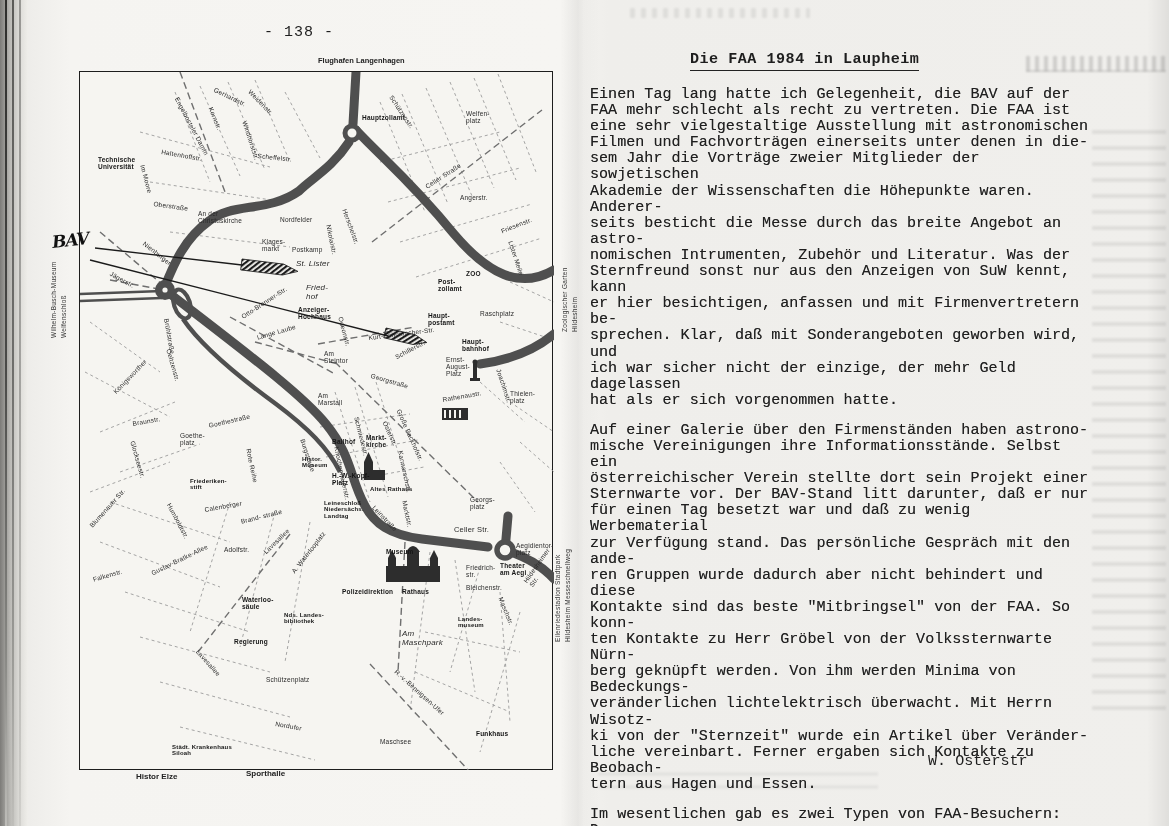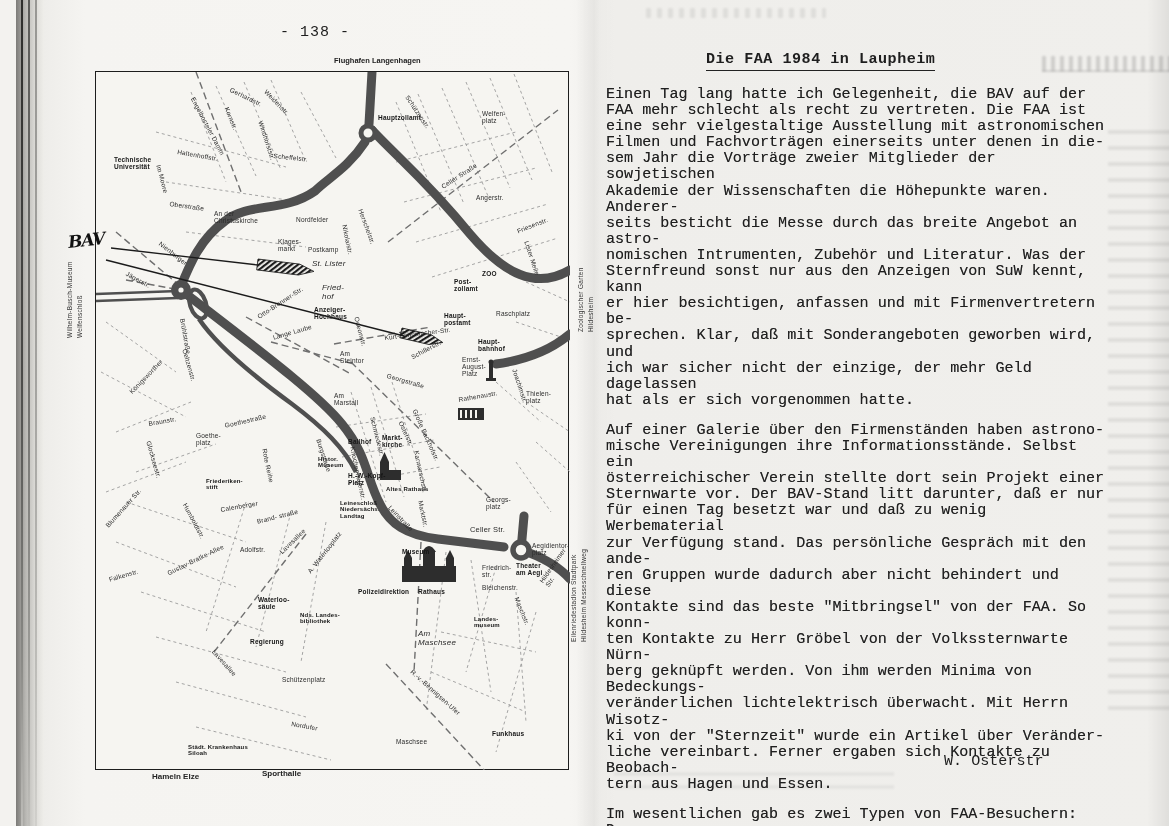--- a/index.html
+++ b/index.html
@@ -1,18 +1,18 @@
 <!DOCTYPE html>
 <html><head>
 <meta charset="utf-8">
 <style>
   html,body{margin:0;padding:0;}
   body{width:1169px;height:826px;overflow:hidden;background:#f3f2ef;
        font-family:"Liberation Sans",sans-serif;position:relative;}
-  #stage{position:absolute;inset:0;background:linear-gradient(90deg,#e9e8e5 0,#f5f4f1 6%,#f6f5f2 48%,#efeeeb 52%,#f0efec 100%);margin-left:16px;}
+  #stage{position:absolute;inset:0;background:linear-gradient(90deg,#e9e8e5 0,#f5f4f1 6%,#f6f5f2 48%,#efeeeb 52%,#f0efec 100%);}
 
   
   .spine{position:absolute;left:0;top:0;width:28px;height:826px;
          background:linear-gradient(90deg,#7c7b78 0,#b9b8b4 35%,#dddcd8 70%,#efeeea 100%);}
   .spine-line{position:absolute;top:0;height:826px;width:2px;
               background:linear-gradient(180deg,#2e2e2c 0,#4a4a48 45%,#8a8a86 80%,#bdbcb8 100%);}
 
   .fold{position:absolute;left:560px;top:0;width:40px;height:826px;
         background:linear-gradient(90deg,rgba(0,0,0,0) 0,rgba(0,0,0,0.05) 45%,rgba(0,0,0,0.02) 60%,rgba(0,0,0,0) 100%);}
   .right-edge{position:absolute;right:0;top:0;width:22px;height:826px;
@@ -235,21 +235,21 @@
         <div class="ml b" style="left: 244px; top: 428px; font-size: 6px;">Leineschloß
 Niedersächs.
 Landtag</div>
         <div class="ml" style="left: 296px; top: 432px; transform: rotate(46deg);">Leinstraße</div>
         <div class="ml" style="left: 390px; top: 424px;">Georgs-
 platz</div>
         <div class="ml" style="left: 374px; top: 454px; font-size: 7.5px;">Celler   Str.</div>
         <div class="ml b" style="left: 306px; top: 476px;">Museum</div>
         <div class="ml b" style="left: 322px; top: 516px;">Rathaus</div>
         <div class="ml i" style="left: 322px; top: 558px;">Am
-Maschsee</div>
+Maschpark</div>
         <div class="ml b" style="left: 378px; top: 544px; font-size: 6px;">Landes-
 museum</div>
         <div class="ml" style="left: 386px; top: 492px;">Friedrich-
 str.</div>
         <div class="ml" style="left: 386px; top: 512px;">Bleichenstr.</div>
         <div class="ml b" style="left: 420px; top: 490px;">Theater
 am Aegi</div>
         <div class="ml" style="left: 436px; top: 470px;">Aegidientor-
 platz</div>
         <div class="ml" style="left: 442px; top: 508px; transform: rotate(-55deg);">Hildesheimer Str.</div>
@@ -309,21 +309,21 @@
       </g>
     </svg>
   </div>
 
   <div class="vlabel" id="edge-left">Wilhelm-Busch-Museum
 Welfenschloß</div>
   <div class="vlabel" id="edge-right-top">Zoologischer Garten
 Hildesheim</div>
   <div class="vlabel" id="edge-right-bottom">Eilenriedestadion  Stadtpark
 Hildesheim  Messeschnellweg</div>
-  <div class="bottomlabel" id="bottom-label-1">Hameln Elze</div>
+  <div class="bottomlabel" id="bottom-label-1">Histor Elze</div>
   <div class="bottomlabel" id="bottom-label-2">Sporthalle</div>
 
 
 
   <div id="title-139" class="mono">Die FAA 1984 in Laupheim</div>
 
   <div id="paragraphs">
       <p class="tw">Einen Tag lang hatte ich Gelegenheit, die BAV auf der
 FAA mehr schlecht als recht zu vertreten. Die FAA ist
 eine sehr vielgestaltige Ausstellung mit astronomischen

